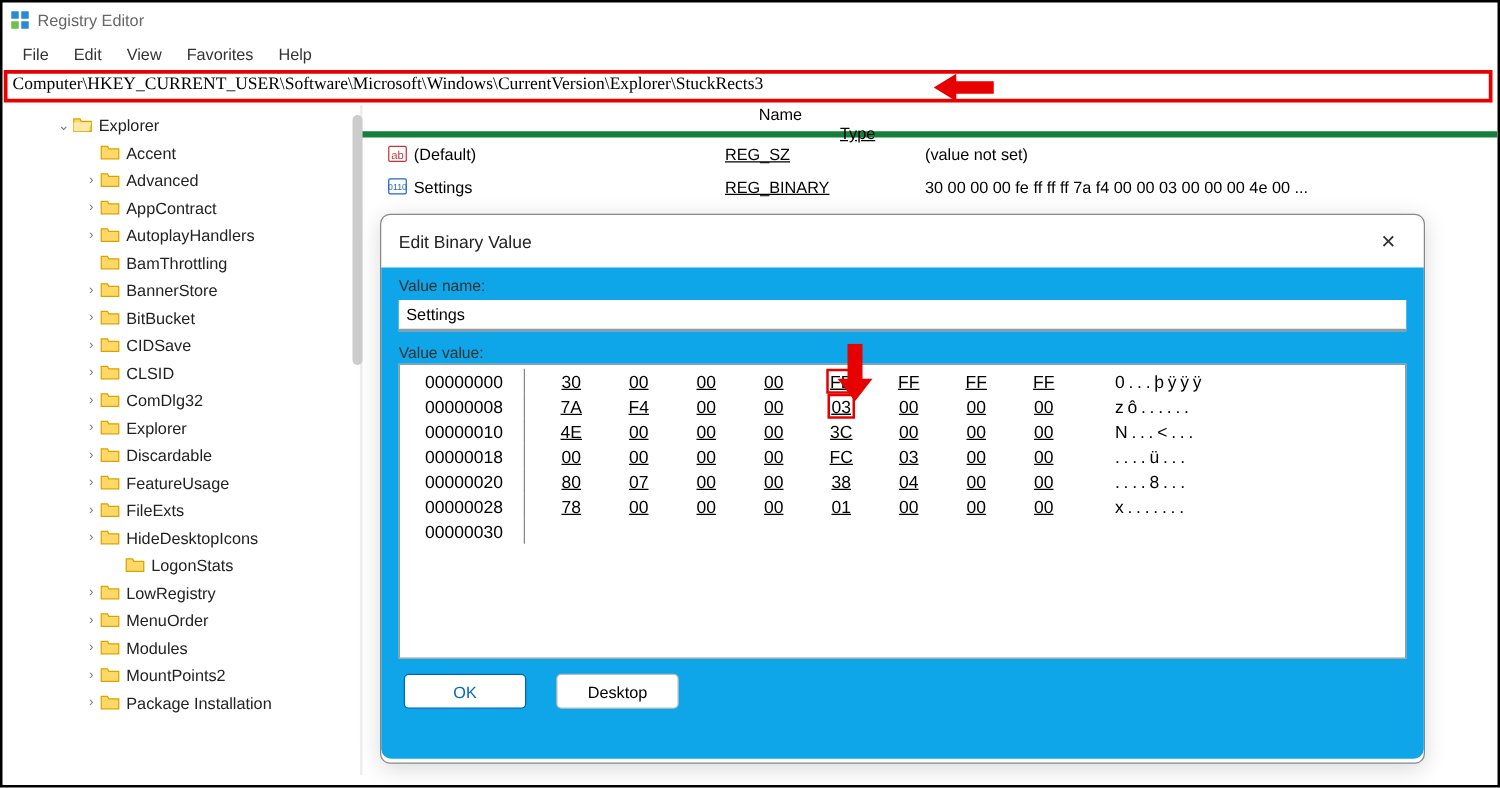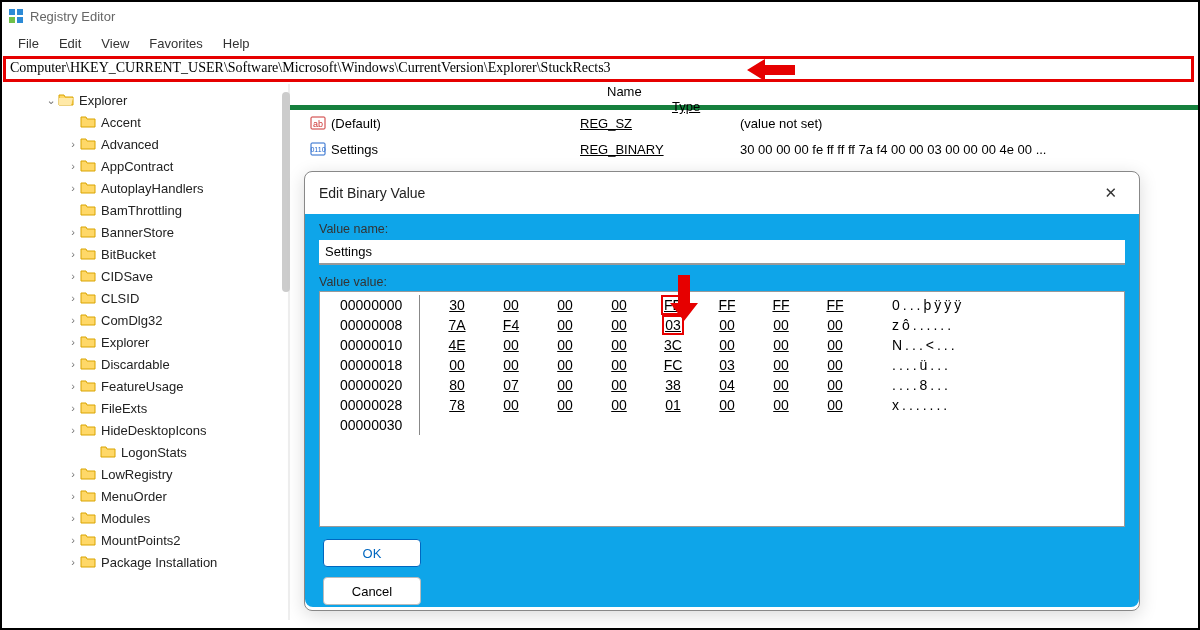--- a/index.html
+++ b/index.html
@@ -35,21 +35,21 @@
     .dlg-label { font-size: 12.5px; color:#333; padding: 6px 0 2px;}
     .dlg-name-field { background:#fff; border-bottom:2px solid #999; padding:4px 6px; font-size:13px; margin-top:2px; margin-bottom: 4px;}
     .hex-box { background:#fff; border:1px solid #999; height: 236px; font-family: 'Consolas','Courier New',monospace; font-size: 14px; color:#000; padding:3px 6px; line-height: 20px; white-space: pre;}
     .hex-row { display:flex;margin-left:12px;}
     .hex-off { width: 82px; border-right:1px solid #888; padding-left:2px;}
     .hex-bytes { display:flex; padding-left: 10px;}
     .hex-bytes span { width: 54px; text-align:center;text-decoration:underline;}
     .hex-ascii { padding-left: 30px; letter-spacing: 3px;}
     .hex-hl { border:2.5px solid #e60000; padding:0 1px; margin:-2px -2px;}
     .arrow-down-red { position:absolute; left: 665px; top: 273px; z-index: 50;}
-    .dlg-buttons { display:flex; gap:10px; padding: 12px 4px 0; flex-direction: column;}
+    .dlg-buttons { display:flex; gap:24px; padding: 12px 4px 0;}
     .btn { width: 98px; height: 28px; font-size: 13px; background:#fff; border:1px solid #bbb; border-radius:4px; cursor:pointer; display:flex; align-items:center; justify-content:center;}
     .btn-primary { border:1.5px solid #0067c0; color:#0067c0;}
   </style>
 </head>
 <body>
 
 <div class="titlebar">
   <svg class="icon-app" viewBox="0 0 16 16">
       <rect x="1" y="1" width="6" height="6" fill="#2b8ad6"></rect>
       <rect x="9" y="1" width="6" height="6" fill="#2b8ad6"></rect>
@@ -277,16 +277,16 @@
     <span>Edit Binary Value</span>
     <span class="dlg-close">✕</span>
   </div>
   <div class="dlg-body">
     <div class="dlg-label">Value name:</div>
     <div class="dlg-name-field">Settings</div>
     <div class="dlg-label">Value value:</div>
     <div class="hex-box" id="hex-box"><div class="hex-row"><div class="hex-off">00000000</div><div class="hex-bytes"><span>30</span><span>00</span><span>00</span><span>00</span><span><span class="hex-hl">FE</span></span><span>FF</span><span>FF</span><span>FF</span></div><div class="hex-ascii">0...þÿÿÿ</div></div><div class="hex-row"><div class="hex-off">00000008</div><div class="hex-bytes"><span>7A</span><span>F4</span><span>00</span><span>00</span><span><span class="hex-hl">03</span></span><span>00</span><span>00</span><span>00</span></div><div class="hex-ascii">zô......</div></div><div class="hex-row"><div class="hex-off">00000010</div><div class="hex-bytes"><span>4E</span><span>00</span><span>00</span><span>00</span><span>3C</span><span>00</span><span>00</span><span>00</span></div><div class="hex-ascii">N...&lt;...</div></div><div class="hex-row"><div class="hex-off">00000018</div><div class="hex-bytes"><span>00</span><span>00</span><span>00</span><span>00</span><span>FC</span><span>03</span><span>00</span><span>00</span></div><div class="hex-ascii">....ü...</div></div><div class="hex-row"><div class="hex-off">00000020</div><div class="hex-bytes"><span>80</span><span>07</span><span>00</span><span>00</span><span>38</span><span>04</span><span>00</span><span>00</span></div><div class="hex-ascii">....8...</div></div><div class="hex-row"><div class="hex-off">00000028</div><div class="hex-bytes"><span>78</span><span>00</span><span>00</span><span>00</span><span>01</span><span>00</span><span>00</span><span>00</span></div><div class="hex-ascii">x.......</div></div><div class="hex-row"><div class="hex-off">00000030</div><div class="hex-bytes"></div><div class="hex-ascii"></div></div></div>
     <div class="dlg-buttons">
       <div class="btn btn-primary">OK</div>
-      <div class="btn">Cancel</div>
+      <div class="btn">Desktop</div>
     </div>
   </div>
 </div>
 
 </body></html>

